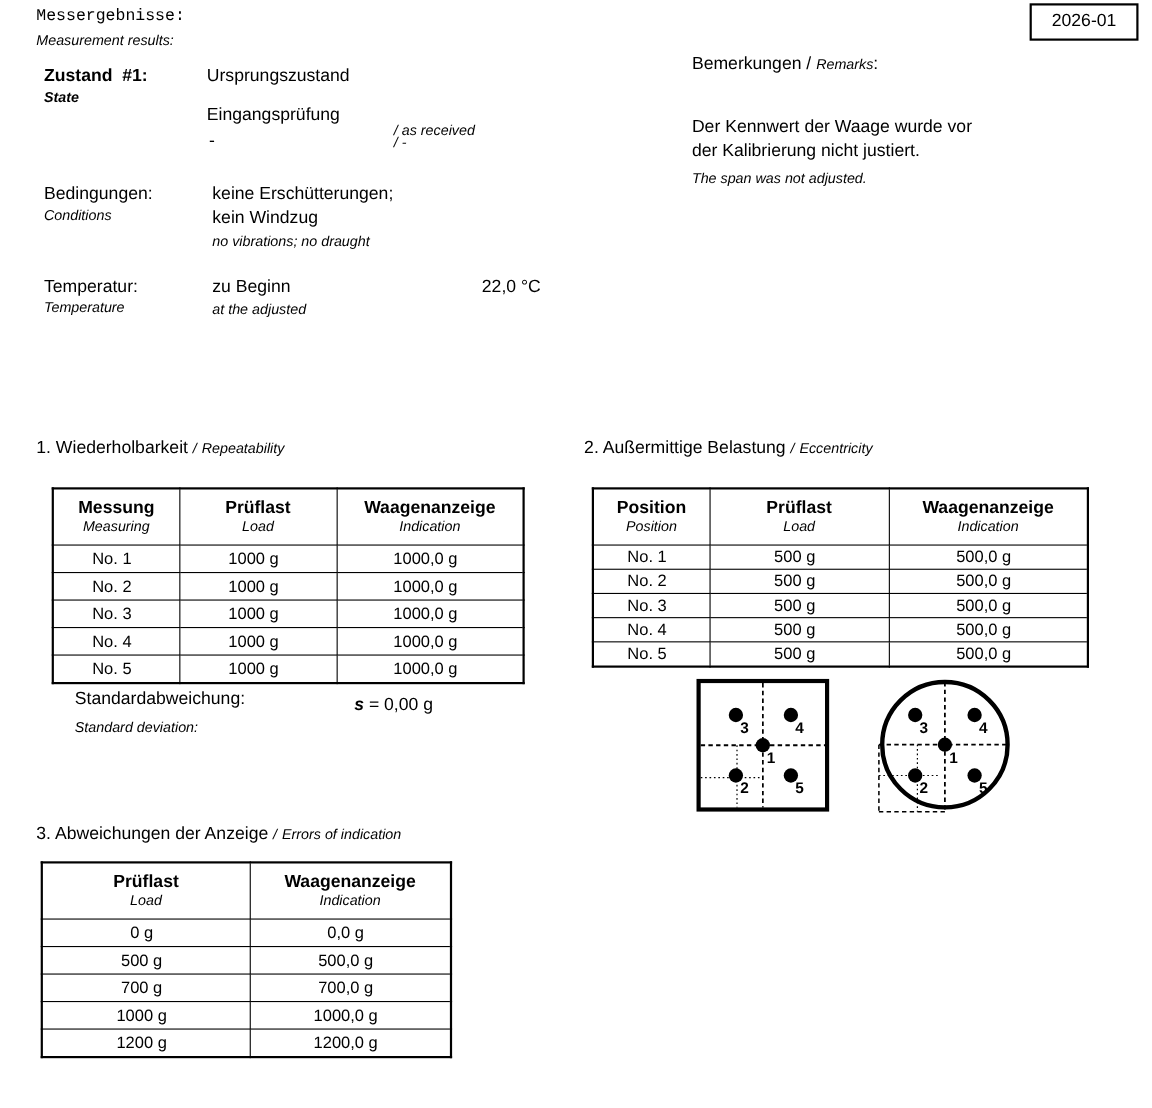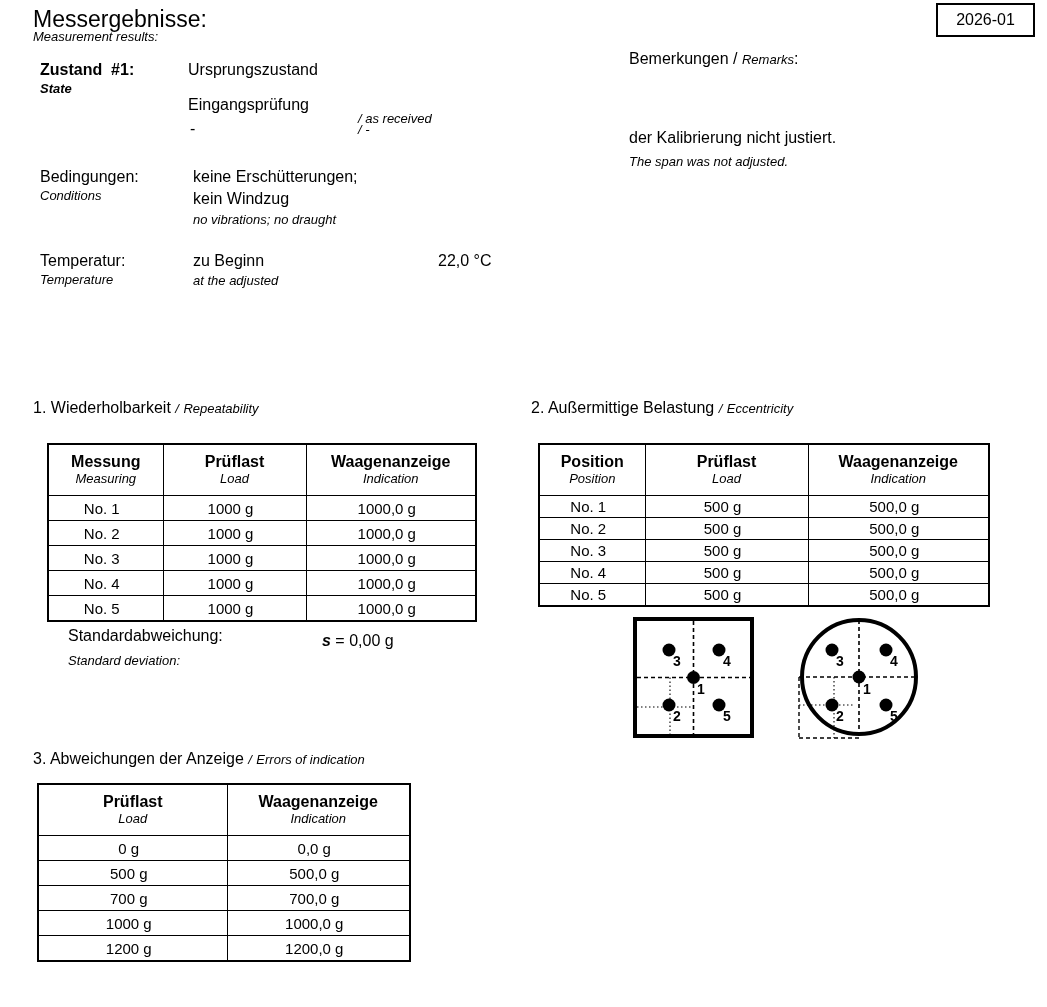--- a/index.html
+++ b/index.html
@@ -2,21 +2,21 @@
 <html><head>
 <meta charset="utf-8">
 <style>
   html,body { margin:0; padding:0; background:#fff; }
   .page {
     position:relative; width:1047px; height:1007px; background:#ffffff;
     color:#000; font-family:"Liberation Sans", sans-serif; overflow:hidden;
   }
   .abs { position:absolute; white-space:nowrap; }
   .t16 { font-size:16px; line-height:1.2; }
-  .t17 { font-size:23px; line-height:1.2; }
+  .t17 { font-size:15px; line-height:1.2;font-family:Liberation Mono, monospace; }
   .t13i { font-size:13px; font-style:italic; line-height:1.2; }
   .bold { font-weight:bold;text-align:right; }
   .bolditalic { font-weight:bold; font-style:italic; }
 
   .report-box {
     position:absolute; left:936px; top:3px; width:95px; height:30px;
     border:2px solid #000; text-align:center; font-size:16px; line-height:30px;
   }
 
   .sec-head { font-size:16px; }
@@ -53,20 +53,21 @@
   <div class="abs t13i bold" style="left:40px; top:81px;">State</div>
   <div class="abs t16" style="left:188px; top:60px;">Ursprungszustand</div>
   <div class="abs t16" style="left:188px; top:95px;">Eingangsprüfung</div>
   <div class="abs t13i" style="left:358px; top:99px;margin-top:12px;">/ as received</div>
   <div class="abs t16" style="left:190px; top:119px;">-</div>
   <div class="abs t13i" style="left:358px; top:122px;">/ -</div>
 
   <div class="abs t16" style="left:629px; top:49px;">
     <span>Bemerkungen / </span><span class="t13i">Remarks</span><span>:</span>
   </div>
+  <div class="abs t16" style="left:629px; top:106px;">Der Kennwert der Waage wurde vor</div>
   <div class="abs t16" style="left:629px; top:128px;">der Kalibrierung nicht justiert.</div>
   <div class="abs t13i" style="left:629px; top:154px;">The span was not adjusted.</div>
 
   <div class="abs t16" style="left:40px; top:167px;">Bedingungen:</div>
   <div class="abs t13i" style="left:40px; top:188px;">Conditions</div>
   <div class="abs t16" style="left:193px; top:167px;">keine Erschütterungen;</div>
   <div class="abs t16" style="left:193px; top:189px;">kein Windzug</div>
   <div class="abs t13i" style="left:193px; top:212px;">no vibrations; no draught</div>
 
   <div class="abs t16" style="left:40px; top:251px;">Temperatur:</div>

